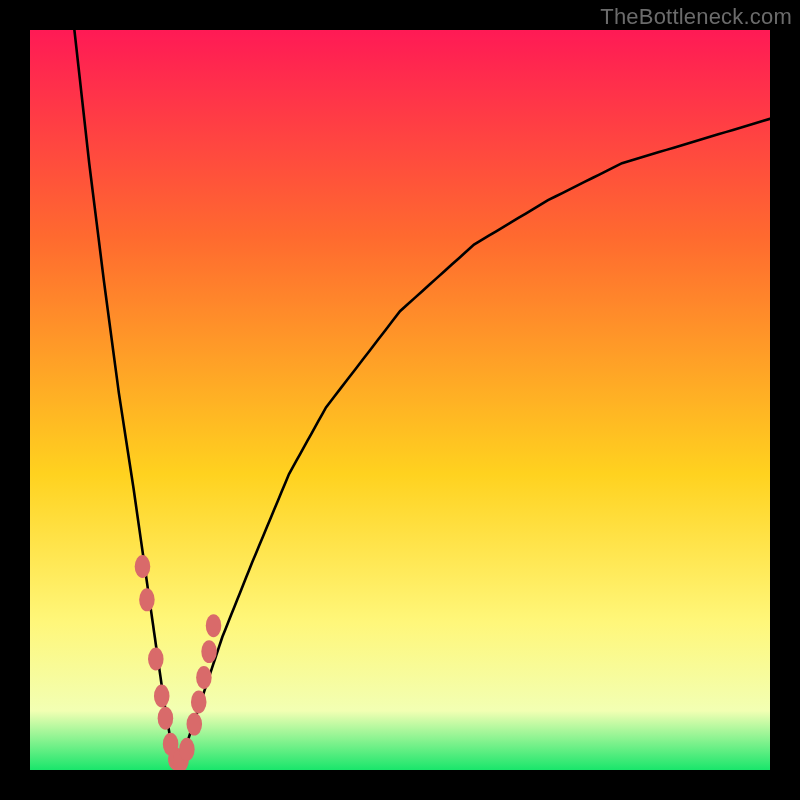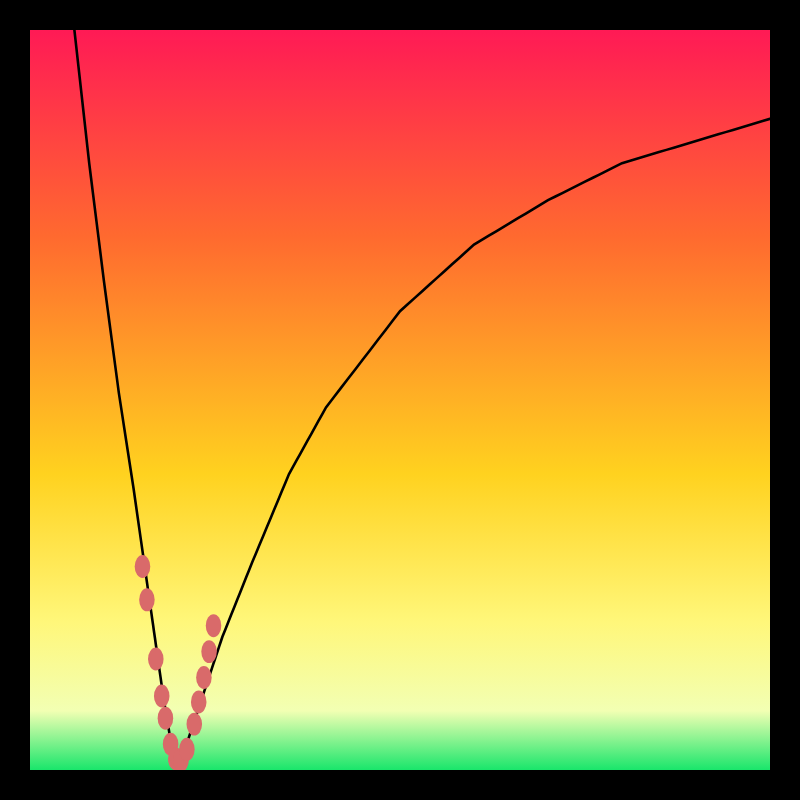--- a/index.html
+++ b/index.html
@@ -81,13 +81,14 @@
           <ellipse cx="21.20" cy="97.20" rx="1.05" ry="1.55" fill="#d96a6a"></ellipse>
           <ellipse cx="22.20" cy="93.80" rx="1.05" ry="1.55" fill="#d96a6a"></ellipse>
           <ellipse cx="22.80" cy="90.80" rx="1.05" ry="1.55" fill="#d96a6a"></ellipse>
           <ellipse cx="23.50" cy="87.50" rx="1.05" ry="1.55" fill="#d96a6a"></ellipse>
           <ellipse cx="24.20" cy="84.00" rx="1.05" ry="1.55" fill="#d96a6a"></ellipse>
           <ellipse cx="24.80" cy="80.50" rx="1.05" ry="1.55" fill="#d96a6a"></ellipse>
         </g>
     </svg>
   </div>
 
+  <div class="watermark">TheBottleneck.com</div>
 </div>
 
 </body></html>

